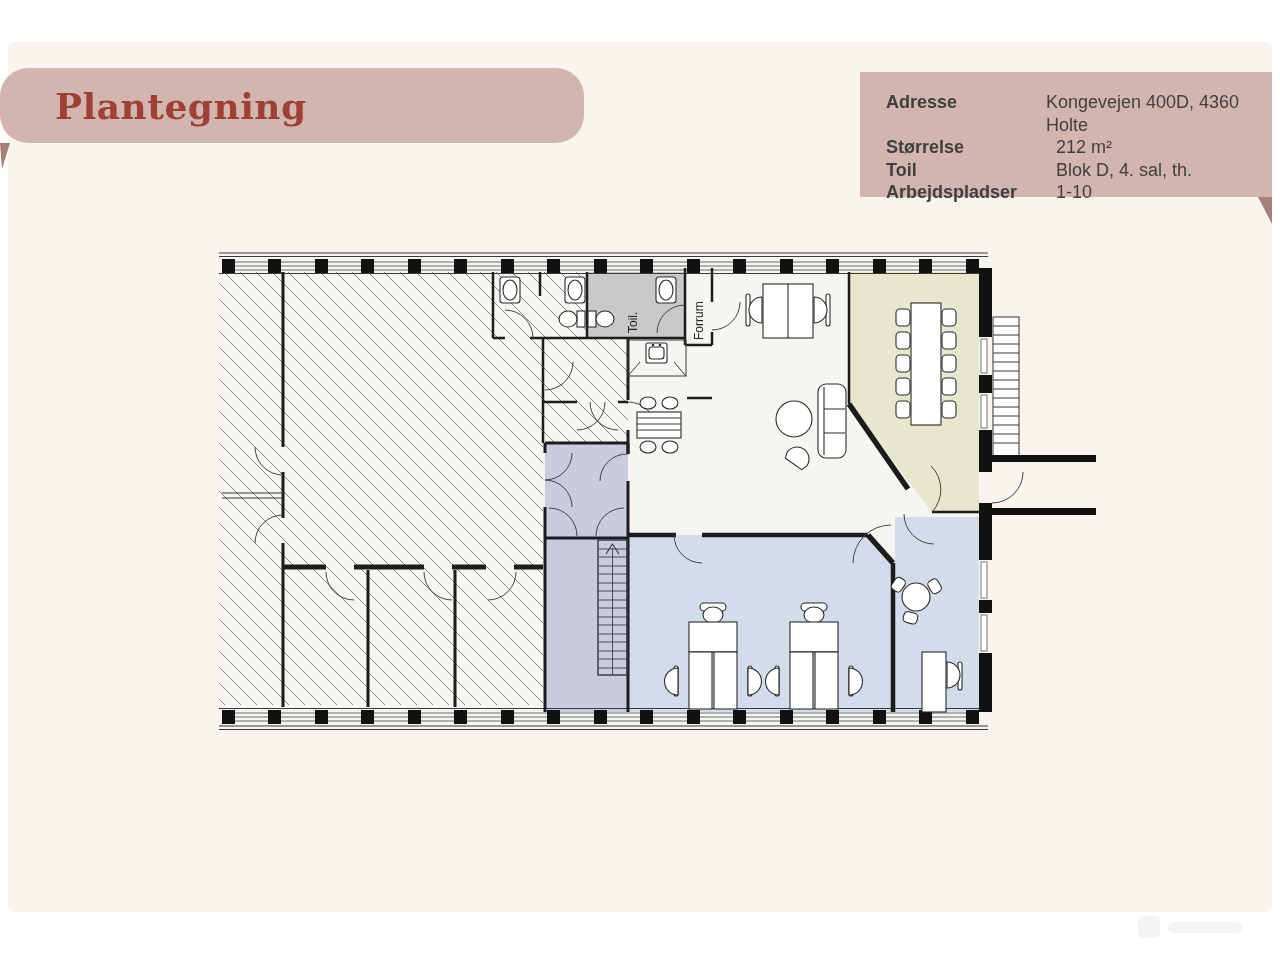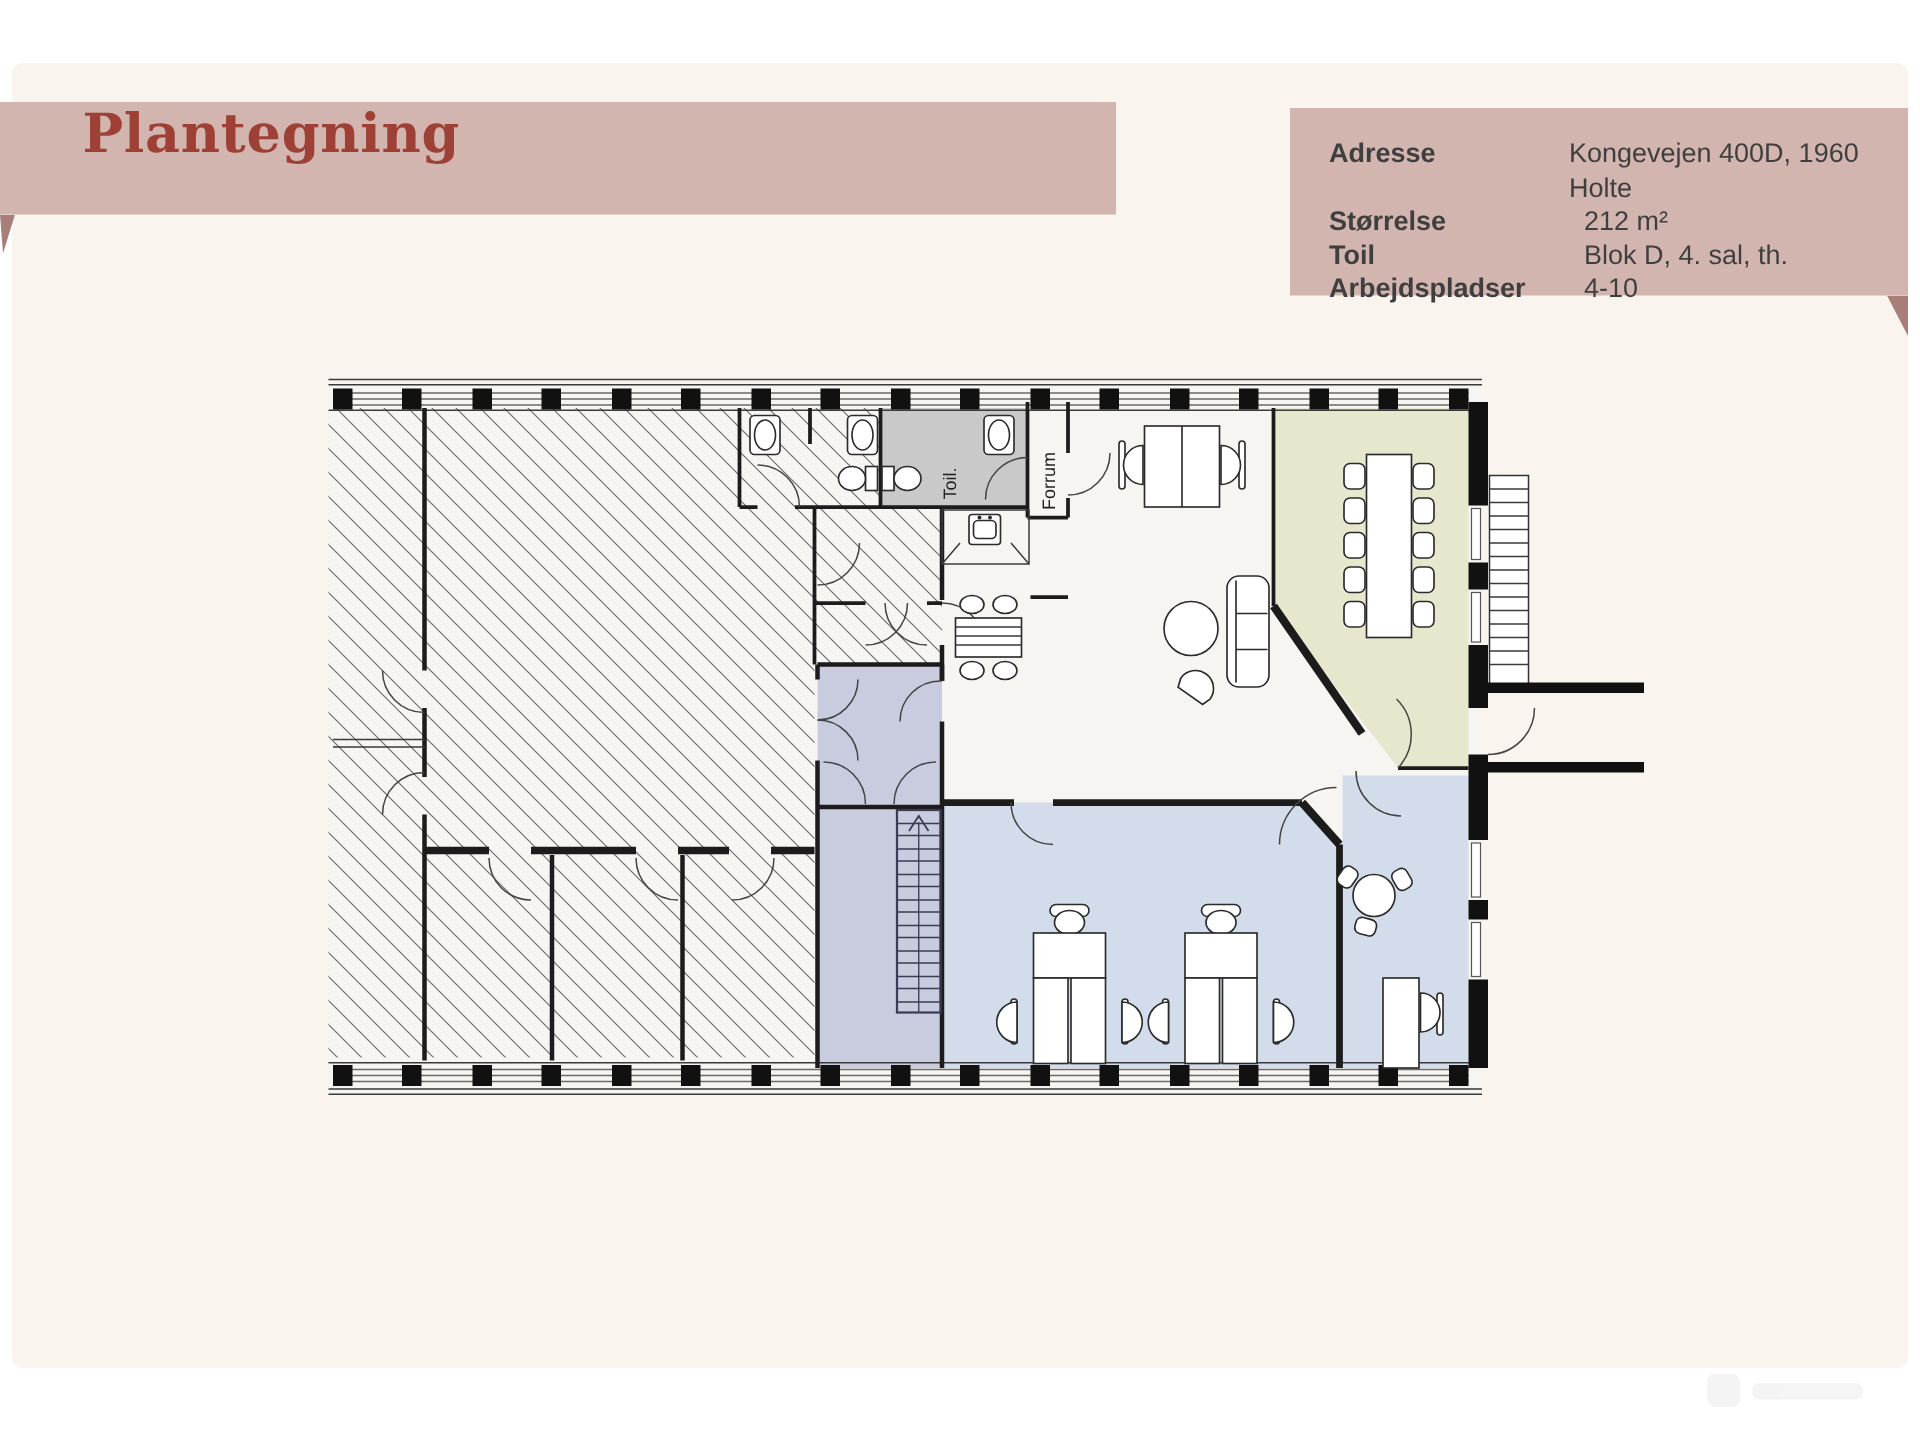--- a/index.html
+++ b/index.html
@@ -8,22 +8,22 @@
     background:#ffffff;
     font-family:"Liberation Sans", sans-serif;
   }
   
   .card{
     position:absolute;left:8px;top:42px;width:1264px;height:870px;
     background:#f9f4ee;border-radius:7px;
   }
   
   .banner{
-    position:absolute;left:0;top:68px;width:744px;height:75px;
-    background:#d3b5af;display:flex;align-items:flex-start;
+    position:absolute;left:0;top:68px;width:584px;height:75px;
+    background:#d3b5af;display:flex;align-items:center;border-radius:28px;
   }
   .banner h1{
     margin:0 0 0 55px;
     font-family:"DejaVu Serif", serif;
     font-weight:bold;font-size:36px;letter-spacing:.5px;
     color:#9e4036;
   }
   .banner-fold{
     position:absolute;left:0;top:143px;width:10px;height:26px;
     background:#a87f78;
@@ -63,33 +63,33 @@
 <div class="card"></div>
 
 <div class="banner">
   <h1>Plantegning</h1>
 </div>
 <div class="banner-fold"></div>
 
 <div class="info">
   <div class="info-row">
     <span class="lbl">Adresse</span>
-    <span class="val">Kongevejen 400D, 1960 Holte</span>
+    <span class="val">Kongevejen 400D, 4360 Holte</span>
   </div>
   <div class="info-row">
     <span class="lbl">Størrelse</span>
     <span class="val">212 m²</span>
   </div>
   <div class="info-row">
     <span class="lbl">Toil</span>
     <span class="val">Blok D, 4. sal, th.</span>
   </div>
   <div class="info-row">
     <span class="lbl">Arbejdspladser</span>
-    <span class="val">4-10</span>
+    <span class="val">1-10</span>
   </div>
 </div>
 <div class="info-fold"></div>
 
 <div class="plan">
 <svg viewBox="180 240 920 500">
   <defs>
     <pattern id="hatch" width="16" height="16" patternUnits="userSpaceOnUse">
       <path d="M0,0 l16,16 M-4,12 l8,8 M12,-4 l8,8" stroke="#6b6b6b" stroke-width="0.8" fill="none"></path>
     </pattern>

